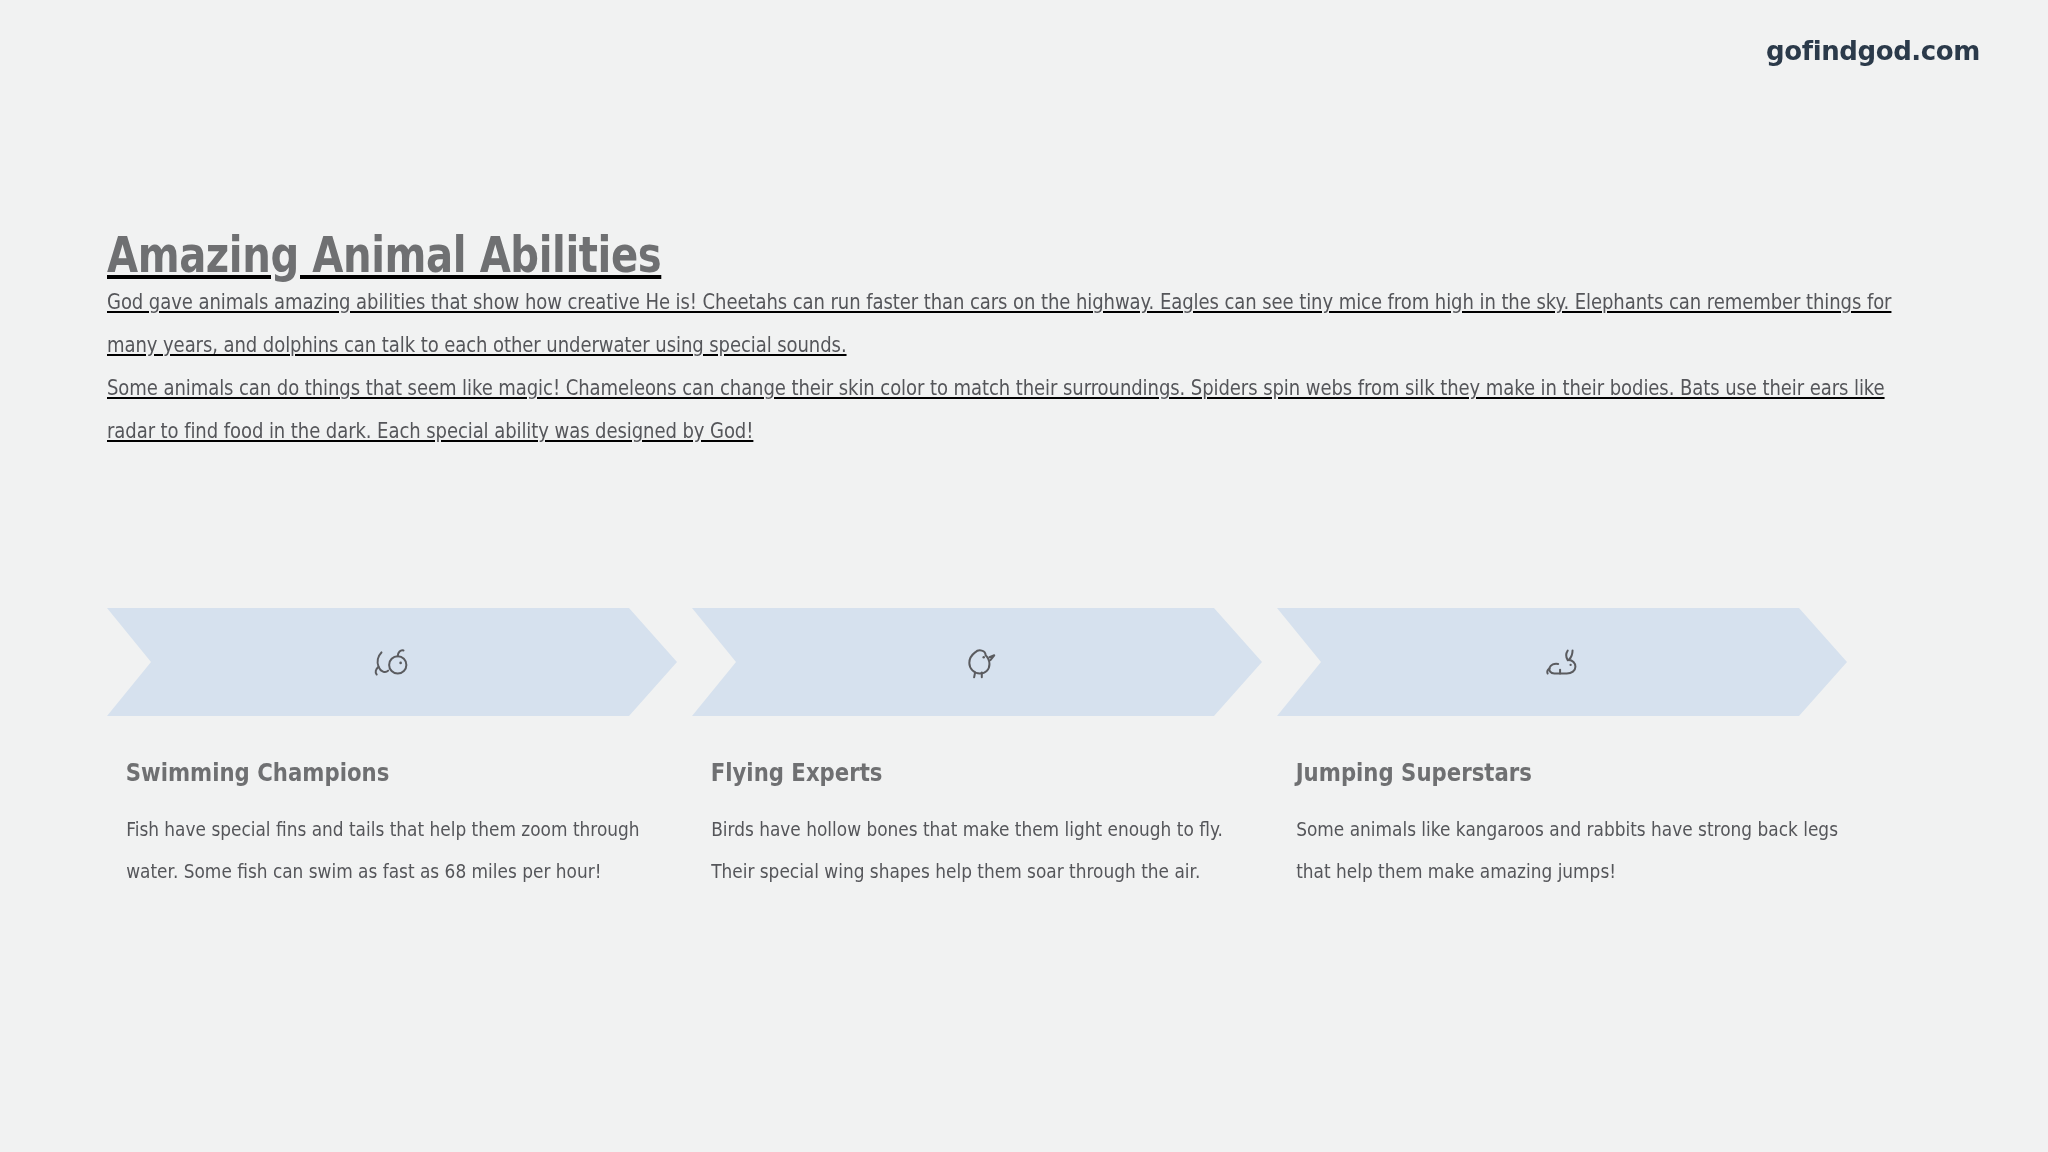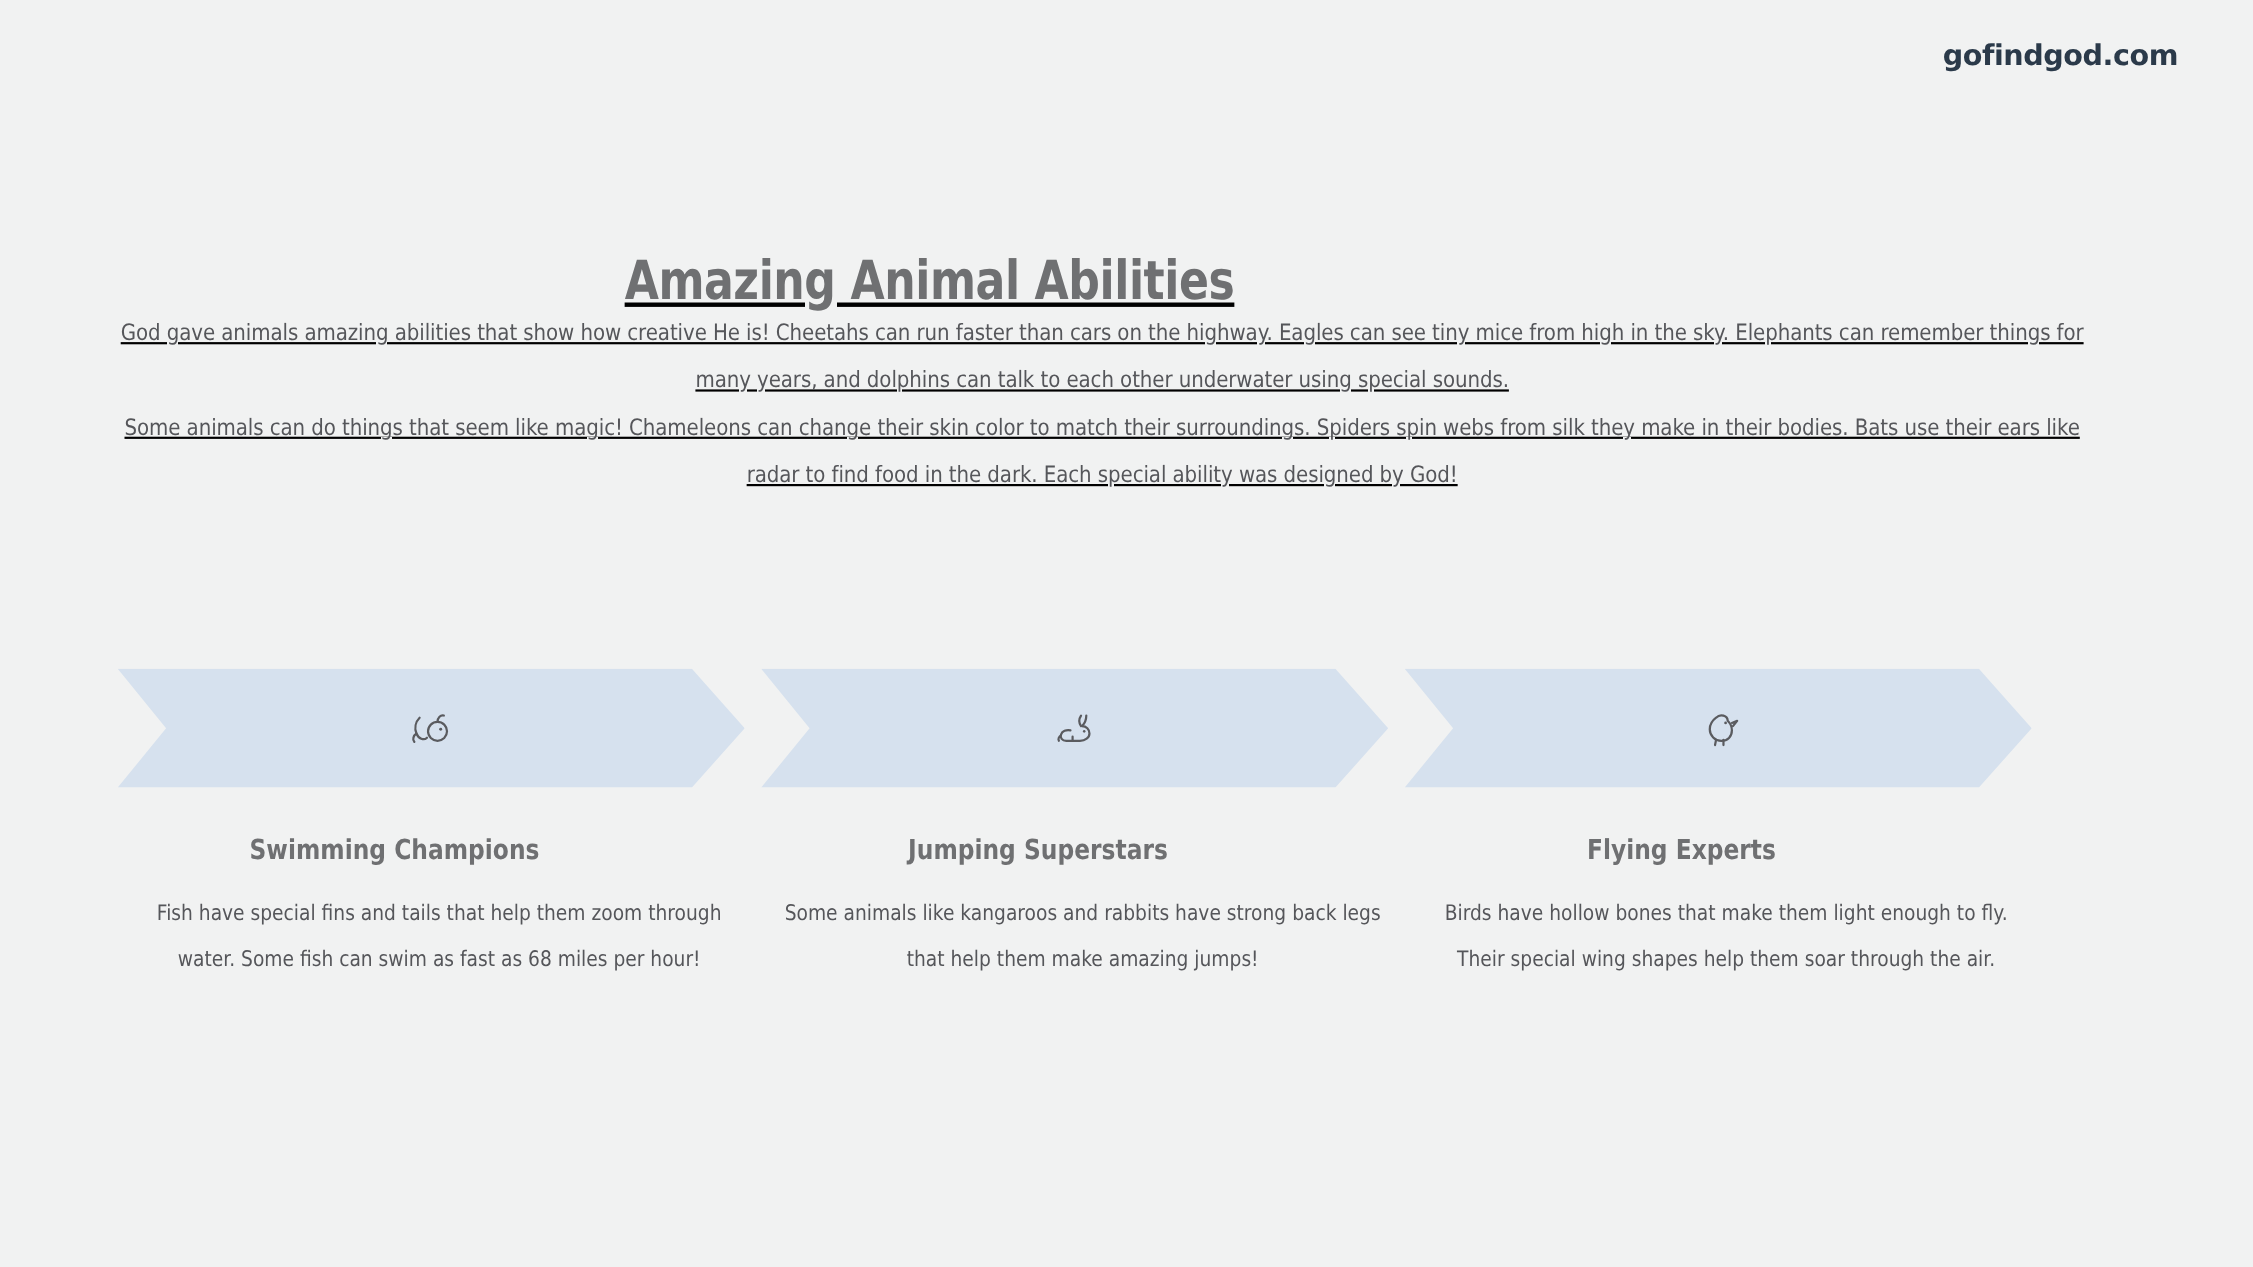--- a/index.html
+++ b/index.html
@@ -10,21 +10,20 @@
     height: 1152px;
     background: #f1f2f2;
     font-family: "Liberation Sans", sans-serif;
   }
   .page {
     position: relative;
     width: 2048px;
     height: 1152px;
     background: #f1f2f2;
     overflow: hidden;
-    text-align: center;
   }
 
   
   .brand {
     position: absolute;
     top: 36px;
     right: 68px;
     font-family: "DejaVu Sans", sans-serif;
     font-weight: 700;
     font-size: 26px;
@@ -155,46 +154,46 @@
       <p>Fish have special fins and tails that help them zoom through water. Some fish can swim as fast as 68 miles per hour!</p>
     </div>
 
     <div class="card">
       <div class="chevron">
         <svg width="570" height="108" viewBox="0 0 570 108" xmlns="http://www.w3.org/2000/svg">
           <path d="M0,0 L522,0 L570,54 L522,108 L0,108 L44,54 Z" fill="#d6e1ee"></path>
         </svg>
         <div class="glyph">
           <svg viewBox="0 0 48 48" fill="none" stroke="#5a5b5f" stroke-width="2.1" stroke-linecap="round" stroke-linejoin="round">
+            <path d="M33 17 C33 12, 26 10, 22 14 C18 17, 16 21, 16 25 C16 31, 21 36, 27 36 C33 36, 37 32, 37 26 C37 22, 35 19, 33 17 Z"></path>
+            <path d="M37 19 L42 17 L38 22"></path>
+            <circle cx="31" cy="19" r="1.3" fill="#5a5b5f" stroke="none"></circle>
+            <path d="M22 35 L21 40"></path>
+            <path d="M29 35 L29 40"></path>
+          </svg>
+        </div>
+      </div>
+      <h3>Flying Experts</h3>
+      <p>Birds have hollow bones that make them light enough to fly. Their special wing shapes help them soar through the air.</p>
+    </div>
+
+    <div class="card">
+      <div class="chevron">
+        <svg width="570" height="108" viewBox="0 0 570 108" xmlns="http://www.w3.org/2000/svg">
+          <path d="M0,0 L522,0 L570,54 L522,108 L0,108 L44,54 Z" fill="#d6e1ee"></path>
+        </svg>
+        <div class="glyph">
+          <svg viewBox="0 0 48 48" fill="none" stroke="#5a5b5f" stroke-width="2.1" stroke-linecap="round" stroke-linejoin="round">
             <path d="M30 12 C28 15, 28 19, 30 22"></path>
             <path d="M35 12 C35 16, 33 20, 31 22"></path>
             <path d="M31 22 C35 22, 38 25, 38 29 C38 33, 34 36, 29 36 L16 36 C12 36, 10 33, 11 30 C12 27, 16 25, 20 26"></path>
             <path d="M11 31 C9 32, 8 34, 9 36"></path>
             <circle cx="33" cy="27" r="1.2" fill="#5a5b5f" stroke="none"></circle>
             <path d="M22 36 L22 32"></path>
           </svg>
         </div>
       </div>
       <h3>Jumping Superstars</h3>
       <p>Some animals like kangaroos and rabbits have strong back legs that help them make amazing jumps!</p>
     </div>
 
-    <div class="card">
-      <div class="chevron">
-        <svg width="570" height="108" viewBox="0 0 570 108" xmlns="http://www.w3.org/2000/svg">
-          <path d="M0,0 L522,0 L570,54 L522,108 L0,108 L44,54 Z" fill="#d6e1ee"></path>
-        </svg>
-        <div class="glyph">
-          <svg viewBox="0 0 48 48" fill="none" stroke="#5a5b5f" stroke-width="2.1" stroke-linecap="round" stroke-linejoin="round">
-            <path d="M33 17 C33 12, 26 10, 22 14 C18 17, 16 21, 16 25 C16 31, 21 36, 27 36 C33 36, 37 32, 37 26 C37 22, 35 19, 33 17 Z"></path>
-            <path d="M37 19 L42 17 L38 22"></path>
-            <circle cx="31" cy="19" r="1.3" fill="#5a5b5f" stroke="none"></circle>
-            <path d="M22 35 L21 40"></path>
-            <path d="M29 35 L29 40"></path>
-          </svg>
-        </div>
-      </div>
-      <h3>Flying Experts</h3>
-      <p>Birds have hollow bones that make them light enough to fly. Their special wing shapes help them soar through the air.</p>
-    </div>
-
   </div>
 </div>
 
 </body></html>

